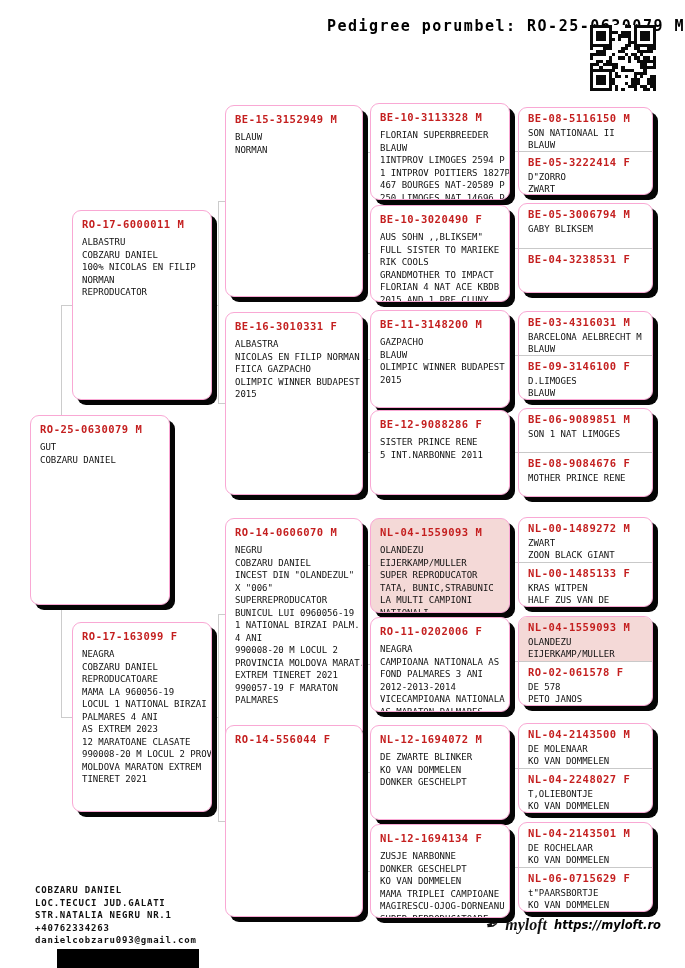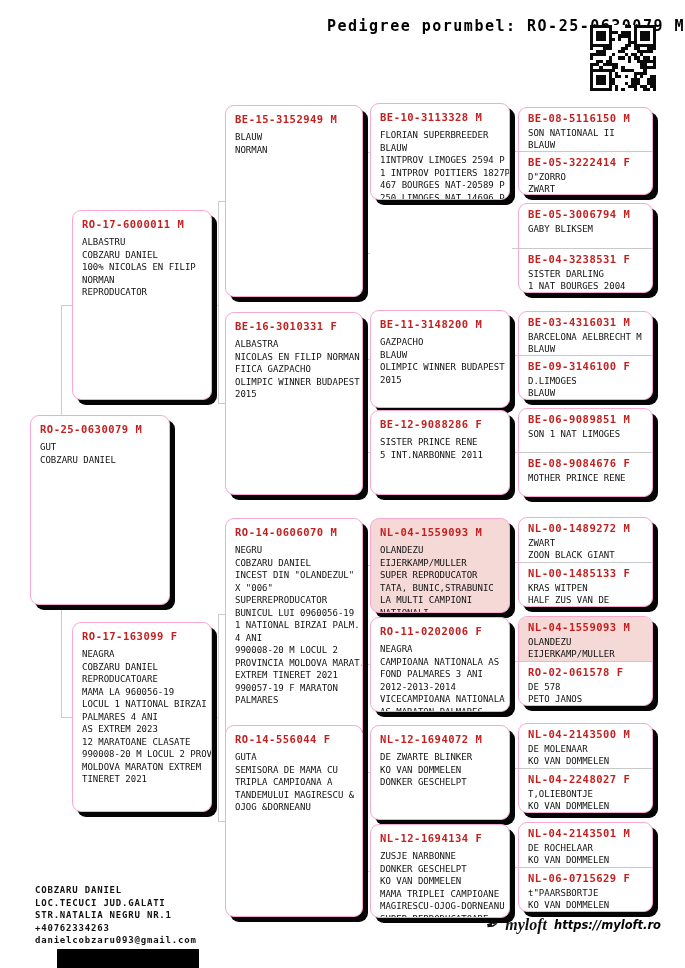--- a/index.html
+++ b/index.html
@@ -598,40 +598,44 @@
         <div class="bl">4 ANI</div>
         <div class="bl">990008-20 M LOCUL 2</div>
         <div class="bl">PROVINCIA MOLDOVA MARAT.</div>
         <div class="bl">EXTREM TINERET 2021</div>
         <div class="bl">990057-19 F MARATON</div>
         <div class="bl">PALMARES</div>
       </div>
   </div>
   <div class="pbox" style="left:225px;top:725px;width:138px;height:192px;">
     <div class="ring">RO-14-556044 F</div>
-    <div>
-        <div class="bl">GUTA</div>
-        <div class="bl">SEMISORA DE MAMA CU</div>
-        <div class="bl">TRIPLA CAMPIOANA A</div>
-        <div class="bl">TANDEMULUI MAGIRESCU &amp;</div>
-        <div class="bl">OJOG &amp;DORNEANU</div>
-      </div>
   </div>
 
   <div class="pbox" style="left:370px;top:103px;width:140px;height:97px;padding-left:9px;">
     <div class="ring">BE-10-3113328 M</div>
     <div>
         <div class="bl">FLORIAN SUPERBREEDER</div>
         <div class="bl">BLAUW</div>
         <div class="bl">1INTPROV LIMOGES 2594 P</div>
         <div class="bl">1 INTPROV POITIERS 1827P</div>
         <div class="bl">467 BOURGES NAT-20589 P</div>
         <div class="bl">250 LIMOGES NAT 14696 P</div>
       </div>
   </div>
+  <div class="pbox" style="left:370px;top:205px;width:140px;height:97px;">
+    <div class="ring">BE-10-3020490 F</div>
+    <div>
+        <div class="bl">AUS SOHN ,,BLIKSEM"</div>
+        <div class="bl">FULL SISTER TO MARIEKE</div>
+        <div class="bl">RIK COOLS</div>
+        <div class="bl">GRANDMOTHER TO IMPACT</div>
+        <div class="bl">FLORIAN 4 NAT ACE KBDB</div>
+        <div class="bl">2015 AND 1 PRE CLUNY</div>
+      </div>
+  </div>
   <div class="pbox" style="left:370px;top:310px;width:140px;height:98px;">
     <div class="ring">BE-11-3148200 M</div>
     <div>
         <div class="bl">GAZPACHO</div>
         <div class="bl">BLAUW</div>
         <div class="bl">OLIMPIC WINNER BUDAPEST</div>
         <div class="bl">2015</div>
       </div>
   </div>
   <div class="pbox" style="left:370px;top:410px;width:140px;height:85px;">
@@ -701,24 +705,20 @@
   </div>
   <div class="pair" style="left:518px;top:203px;width:135px;height:90px;">
     <div class="half">
       <div class="ring">BE-05-3006794 M</div>
       <div>
           <div class="bl">GABY BLIKSEM</div>
         </div>
     </div>
     <div class="half">
       <div class="ring">BE-04-3238531 F</div>
-      <div>
-          <div class="bl">SISTER DARLING</div>
-          <div class="bl">1 NAT BOURGES 2004</div>
-        </div>
     </div>
   </div>
   <div class="pair" style="left:518px;top:311px;width:135px;height:89px;">
     <div class="half">
       <div class="ring">BE-03-4316031 M</div>
       <div>
           <div class="bl">BARCELONA AELBRECHT M</div>
           <div class="bl">BLAUW</div>
         </div>
     </div>

